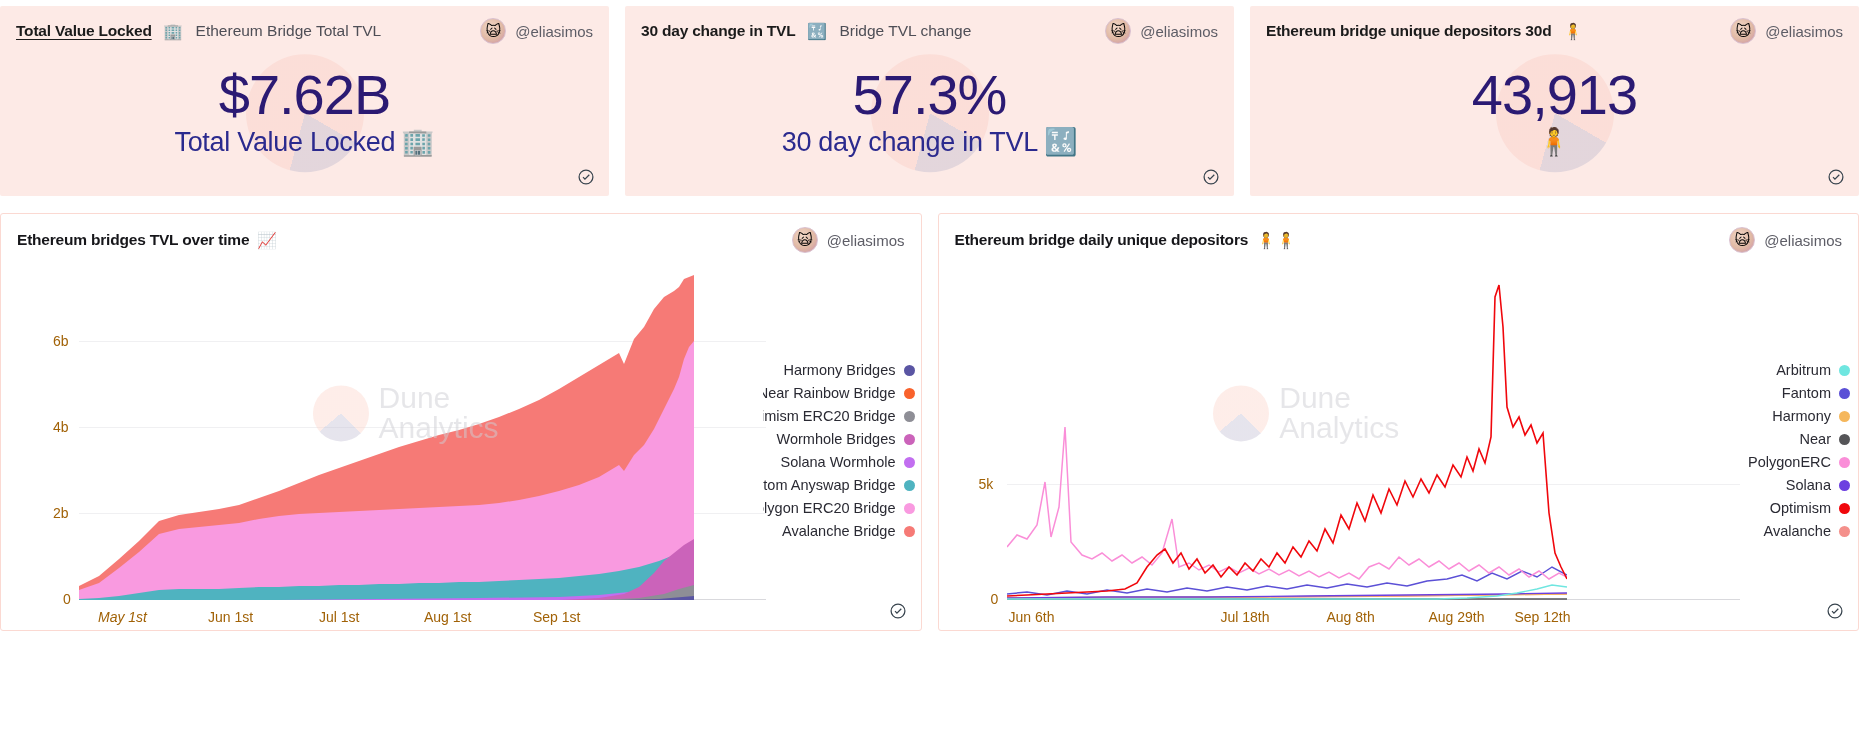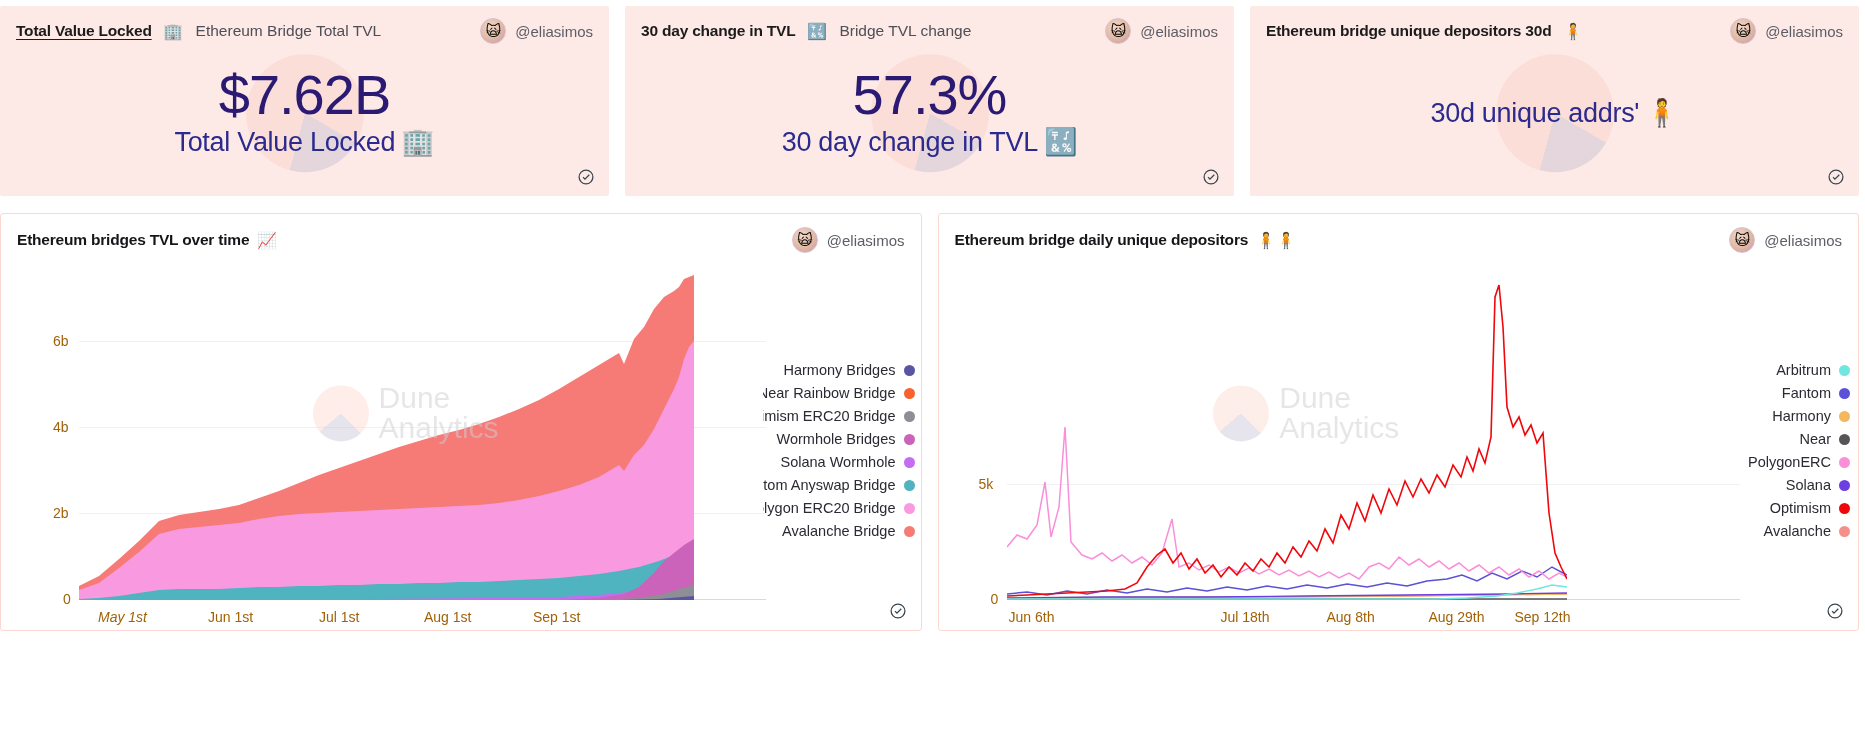--- a/index.html
+++ b/index.html
@@ -257,22 +257,22 @@
         <span class="counter-title nounderline">Ethereum bridge unique depositors 30d</span>
         <span class="emoji">🧍</span>
         <span class="counter-sub"></span>
         <span class="head-right">
           <span class="avatar">🙀</span>
           <span class="handle">@eliasimos</span>
         </span>
       </div>
       <div class="counter-body">
         <div class="wm-circle"></div>
+        <div class="counter-value">43,913</div>
         <div class="counter-label">
-          <span>30d unique addrs'</span>
           <span class="emoji">🧍</span>
         </div>
       </div>
       <svg class="check-icon" viewBox="0 0 24 24" fill="none" stroke="currentColor" stroke-width="1.7">
         <circle cx="12" cy="12" r="9.2"></circle>
           <path d="M8 12.2l2.6 2.6L16.4 9"></path>
       </svg>
     </div>
   </div>
 

